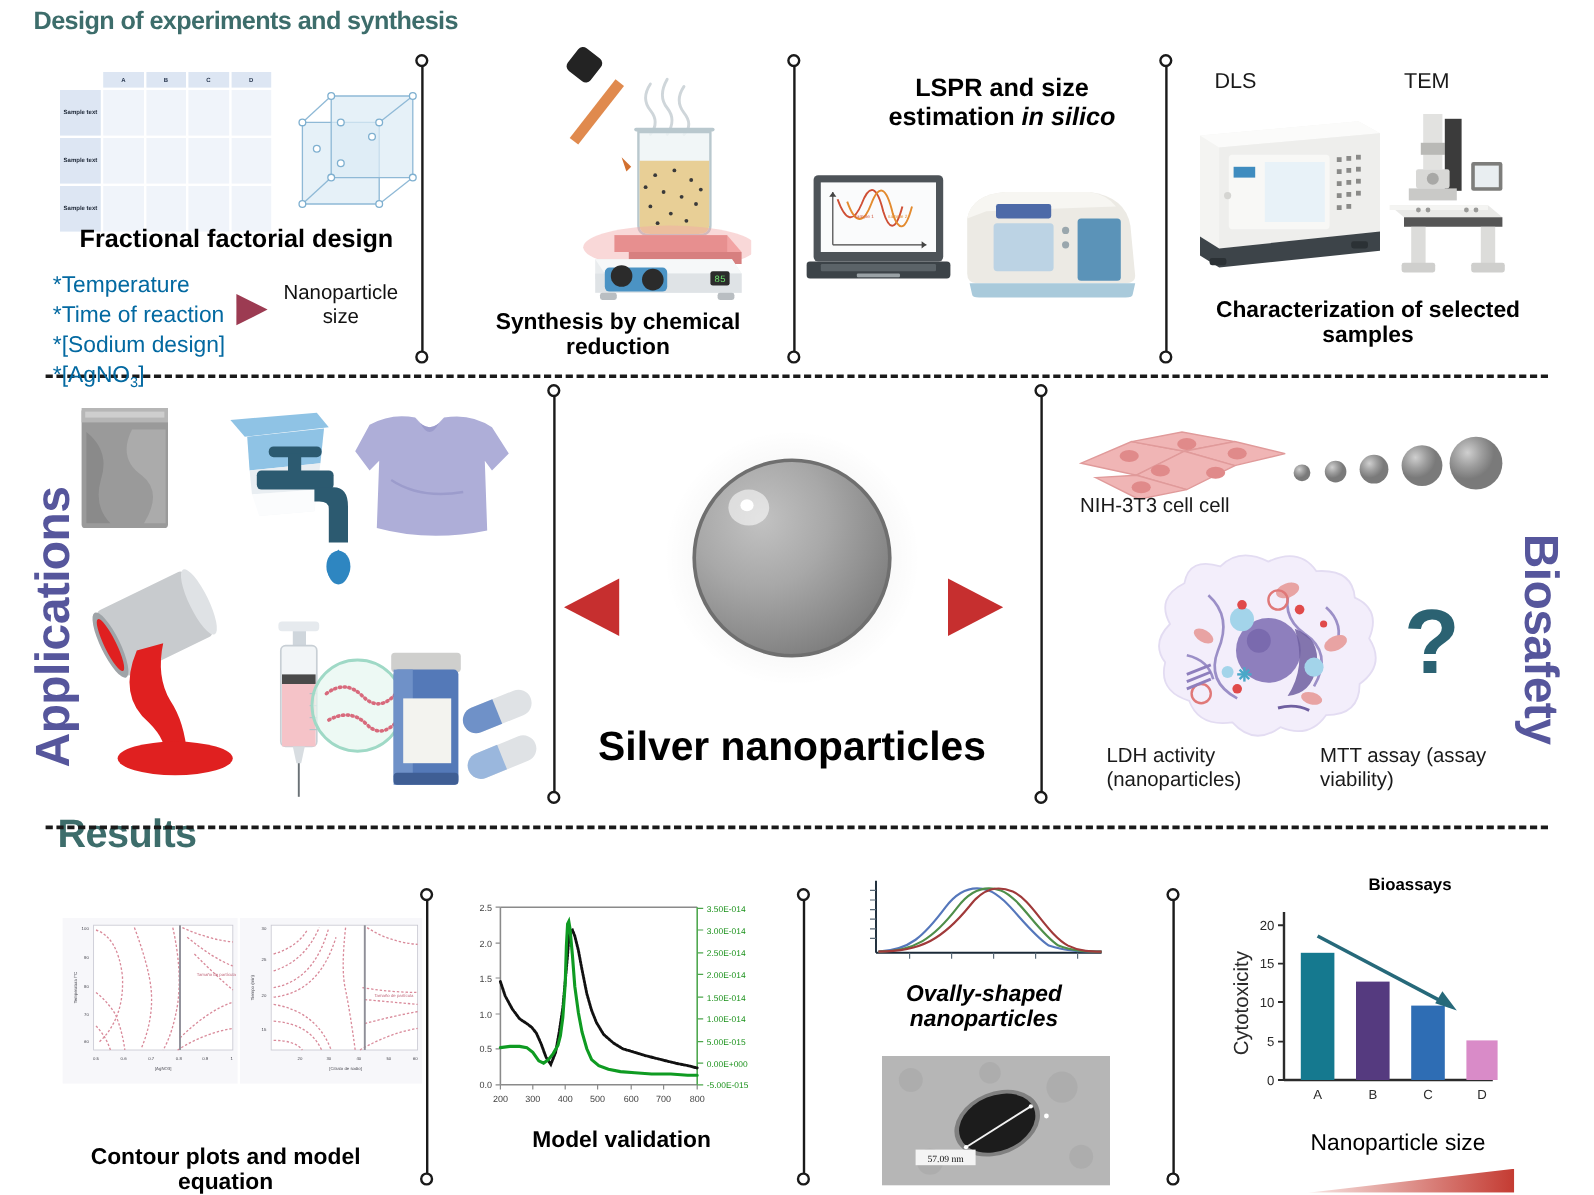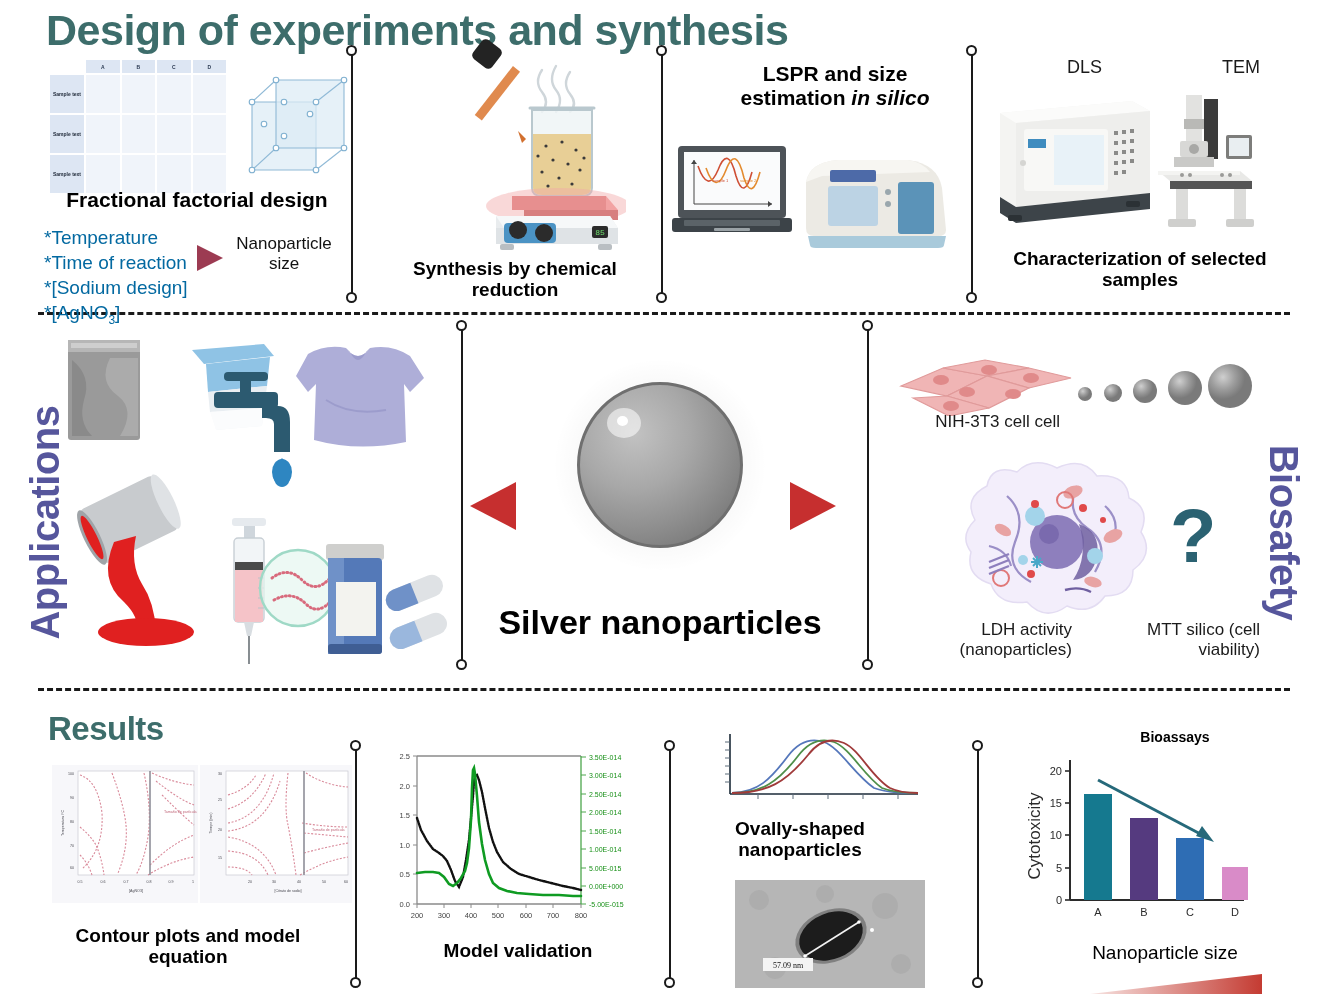--- a/index.html
+++ b/index.html
@@ -12,22 +12,22 @@
   }
   .stage { position: relative; width: 1328px; height: 996px; }
   .abs { position: absolute; }
 
   
   .sec-header {
     font-weight: bold;
     color: #3d6d6b;
     letter-spacing: -0.5px;
   }
-  #hdr-design { left: 46px; top: 6px; font-size: 43px; }
-  #hdr-results { left: 48px; top: 710px; font-size: 33px; }
+  #hdr-design { left: 28px; top: 6px; font-size: 21px; }
+  #hdr-results { left: 48px; top: 676px; font-size: 33px; }
 
   
   .dash-div {
     left: 38px; width: 1252px; height: 0;
     border-top: 3px dashed #1a1a1a;
   }
   #dash-1 { top: 312px; }
   #dash-2 { top: 688px; }
 
   
@@ -42,21 +42,21 @@
   }
   .vsep .dot.t { top: 0; }
   .vsep .dot.b { bottom: 0; }
 
   
   .cap {
     font-weight: bold; color: #000000; text-align: center;
     font-size: 19px; line-height: 1.12;
   }
   .cap-light {
-    color: #1a1a1a; text-align: right;
+    color: #1a1a1a; text-align: left;
     font-size: 17px; line-height: 1.2;
   }
 
   
   .side-label {
     font-weight: bold; font-size: 40px; color: #56569c;
     white-space: nowrap; letter-spacing: -0.5px;
   }
   #lbl-applications {
     left: -105px; top: 500px; width: 300px;
@@ -155,29 +155,29 @@
 
   
   #apps-area { left: 58px; top: 330px; width: 390px; height: 340px; }
   #cap-nih { left: 900px; top: 412px; width: 160px; }
   #cap-ldh { left: 922px; top: 620px; width: 150px; }
   #cap-mtt { left: 1100px; top: 620px; width: 160px; }
   #qmark { left: 1170px; top: 492px; font-size: 76px; font-weight: bold; color: #2b6272; }
 
   
   #contour-wrap { left: 52px; top: 765px; width: 300px; height: 140px; }
-  #cap-contour { left: 38px; top: 925px; width: 300px; }
+  #cap-contour { left: 38px; top: 954px; width: 300px; }
 
   
   #mv-chart { left: 383px; top: 748px; width: 270px; height: 185px; }
   #cap-mv { left: 398px; top: 940px; width: 240px; }
 
   
   #dist-chart { left: 718px; top: 730px; width: 205px; height: 75px; }
-  #cap-oval { left: 680px; top: 818px; width: 240px; }
+  #cap-oval { left: 700px; top: 818px; width: 240px; font-style: italic; }
   #tem-img { left: 735px; top: 880px; width: 190px; height: 113px; }
 
   
   #cap-bioassays { left: 1085px; top: 730px; width: 180px; font-size: 14px; }
   #bar-chart { left: 1022px; top: 752px; width: 240px; height: 180px; }
   #cap-npsize-b { left: 1055px; top: 942px; width: 220px; font-size: 19px; font-weight: normal; }
   #grad-tri {
     left: 1090px; top: 974px; width: 172px; height: 20px;
     background: linear-gradient(to right, #f7e4e2, #c43b32);
     clip-path: polygon(0% 100%, 100% 0%, 100% 100%);
@@ -638,21 +638,21 @@
     <g stroke="#4aa8c8" stroke-width="2">
       <line x1="92" y1="118" x2="92" y2="106"></line>
         <line x1="86" y1="112" x2="98" y2="112"></line>
       <line x1="88" y1="108" x2="96" y2="116"></line>
         <line x1="96" y1="108" x2="88" y2="116"></line>
     </g>
   </svg>
 
   <div class="abs" id="qmark">?</div>
   <div class="abs cap-light" id="cap-ldh">LDH activity (nanoparticles)</div>
-  <div class="abs cap-light" id="cap-mtt">MTT silico (cell viability)</div>
+  <div class="abs cap-light" id="cap-mtt">MTT assay (assay viability)</div>
 
   <svg class="abs" id="contour-wrap" viewBox="0 0 300 140">
     <rect x="0" y="0" width="146" height="138" fill="#f7f7fa"></rect>
     <rect x="148" y="0" width="152" height="138" fill="#f7f7fa"></rect>
 
     <g>
       <rect x="26" y="6" width="116" height="104" fill="#ffffff" stroke="#c9c9d2" stroke-width="0.7"></rect>
       <g stroke="#d98a9a" stroke-width="1.1" fill="none" stroke-dasharray="2 1.6">
         <path d="M28 10 Q46 16 50 48 Q52 84 30 104"></path>
         <path d="M60 8 Q72 40 74 60 Q76 84 66 108"></path>

